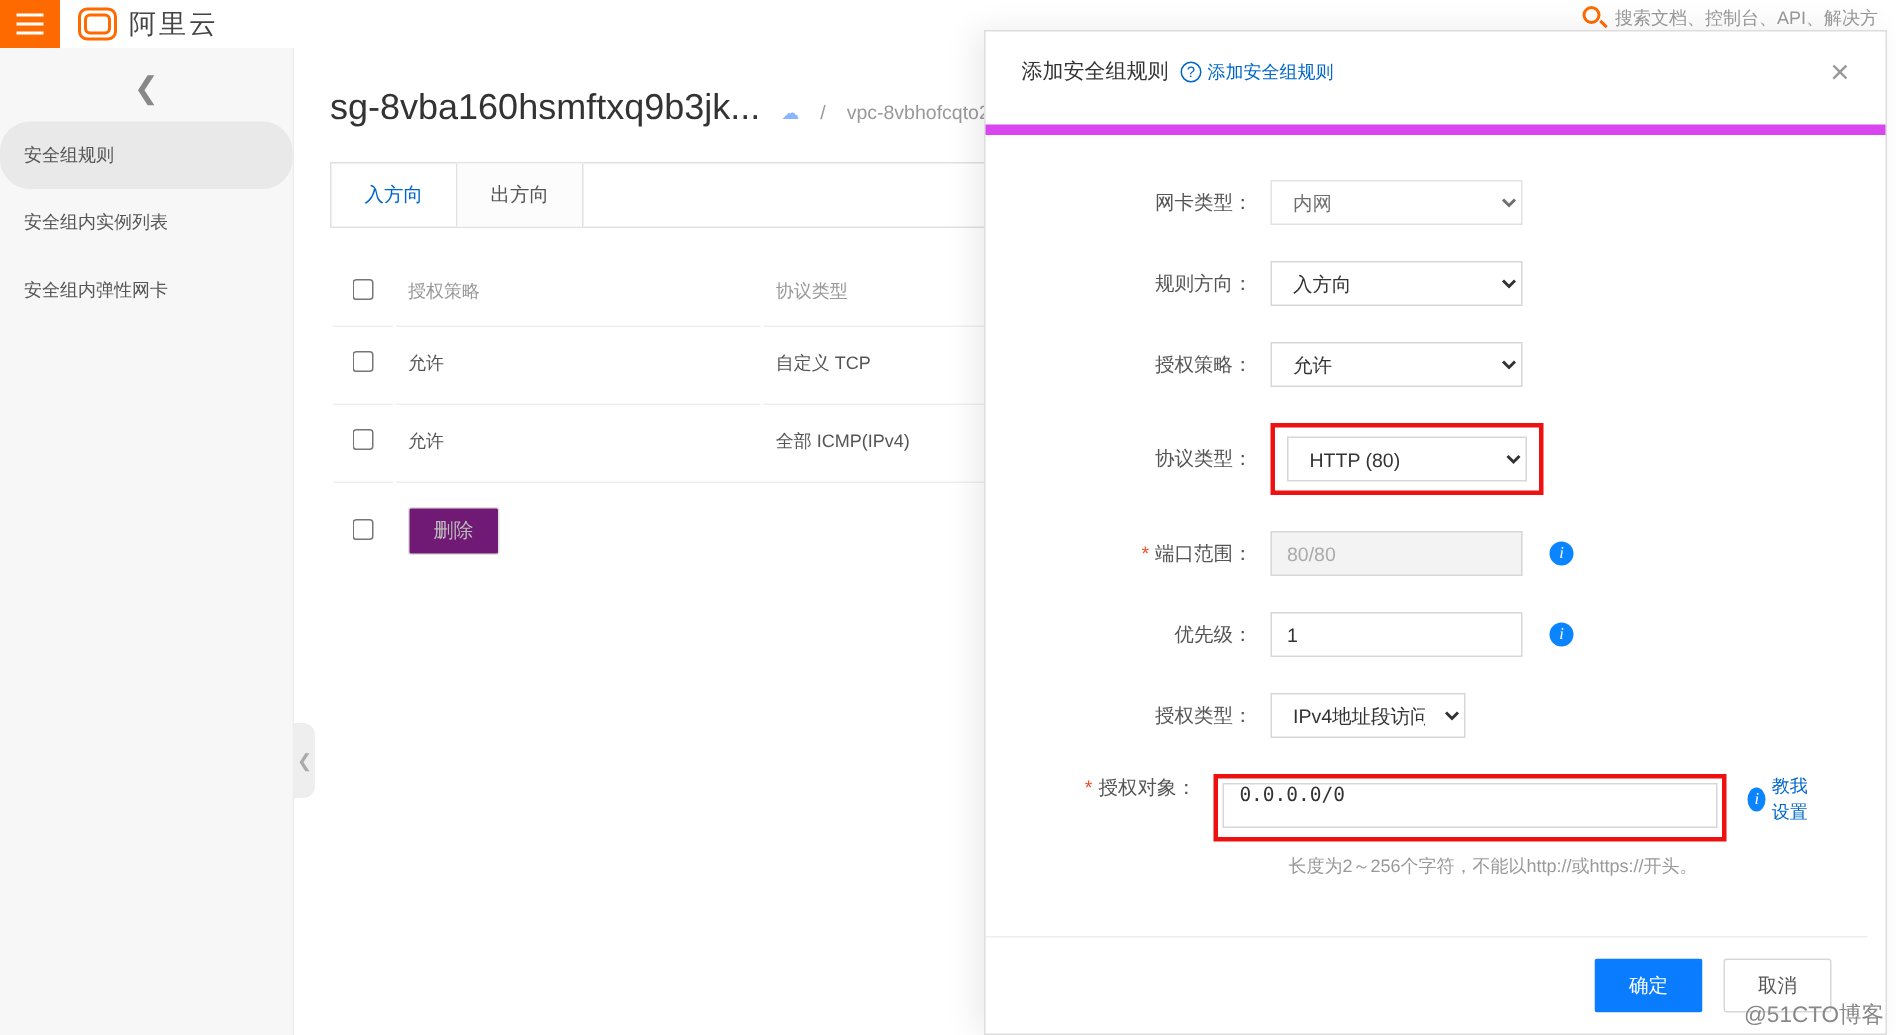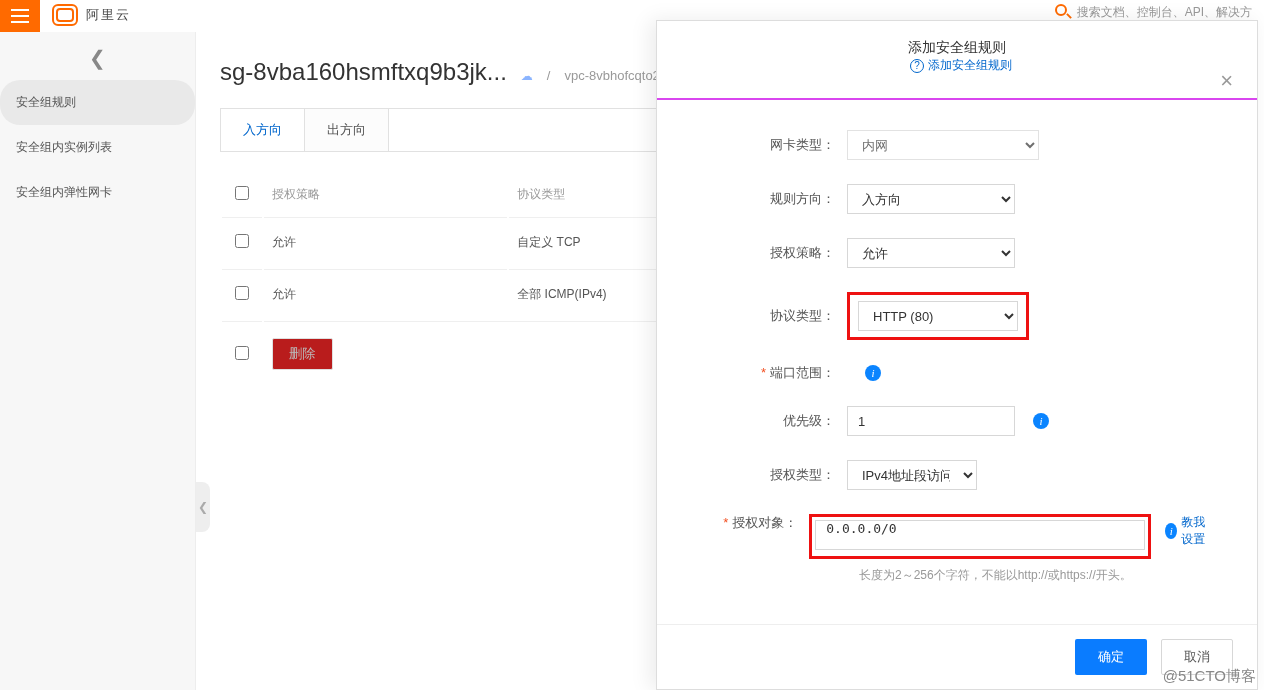--- a/index.html
+++ b/index.html
@@ -7,21 +7,21 @@
 
   
   .top-bar { position:absolute; top:0; left:0; width:1264px; height:32px; display:flex; align-items:flex-start; }
   .menu-burger { width:40px; height:32px; background:#ff6a00; display:flex; align-items:center; justify-content:center; }
   .menu-burger span,.menu-burger span:before,.menu-burger span:after { display:block; width:18px; height:2px; background:#fff; position:relative; }
   .menu-burger span:before,.menu-burger span:after { content:""; position:absolute; left:0; }
   .menu-burger span:before { top:-6px; } .menu-burger span:after { top:6px; }
   .logo-wrap { display:flex; align-items:center; margin-left:12px; margin-top:4px; }
   .logo-mark { width:26px;height:22px;border:2px solid #ff6a00;border-radius:6px;position:relative;display:flex;align-items:center;justify-content:center; }
   .logo-mark:before { content:""; width:14px;height:10px;border:2px solid #ff6a00;border-radius:4px; }
-  .logo-text { margin-left:8px; font-size:13px; color:#444; letter-spacing:2px; }
+  .logo-text { margin-left:8px; font-size:18px; color:#444; letter-spacing:2px; }
   .top-search { position:absolute; top:4px; right:12px; color:#999; font-size:12px; display:flex; gap:10px; }
   .top-search .mag { width:12px;height:12px;border:2px solid #ff6a00;border-radius:50%; position:relative; display:inline-block; }
   .top-search .mag:after{content:"";position:absolute;width:6px;height:2px;background:#ff6a00;transform:rotate(45deg);left:9px;top:9px;}
 
   
   .sidebar { position:absolute; top:32px; left:0; width:196px; height:658px; background:#f7f7f7; border-right:1px solid #ededed;}
   .sidebar-back { width:100%; text-align:center; padding:14px 0 10px; color:#888; font-size:20px; cursor:pointer; }
   .side-item { padding:14px 16px; color:#555; cursor:pointer;border-radius:20px; }
   .side-item.active { background:#e9e9e9; }
   .side-handle { position:absolute; left:196px; top:450px; width:14px; height:50px; background:#eee; border-top-right-radius:8px;border-bottom-right-radius:8px; display:flex;align-items:center;justify-content:center;color:#aaa;}
@@ -38,55 +38,55 @@
   .tab-strip .tab.active { color:#06c; }
   .tab-strip .tab:not(.active){ background:#fcfcfc; }
 
   .rule-table { margin-top:20px; width:100%; }
   .rule-table th { text-align:left; font-weight:400; color:#999; padding:12px 8px; font-size:12px;}
   .rule-table td { padding:16px 8px; color:#555; border-top:1px solid #efefef;}
   .rule-table .chk { width:40px; text-align:center;}
   .rule-table input[type=checkbox]{ width:14px;height:14px; }
   .rule-table .edge-cut { color:#bbb; text-align:right; padding-right:0;}
   .foot-row td { border-top:1px solid #efefef;}
-  .del-btn { border:1px solid #e0e0e0; padding:6px 16px; background:#b91c1c; color:#bbb; border-radius:2px; }
+  .del-btn { border:1px solid #e0e0e0; padding:6px 16px; background:#701a75; color:#bbb; border-radius:2px; }
 
   
   .dialog { position:absolute; top:20px; left:656px; width:602px; height:670px; background:#fff; border:1px solid #ddd; box-shadow:-6px 0 20px rgba(0,0,0,.08); }
-  .dlg-hdr { padding:18px 24px 10px; display:flex; align-items:center; border-bottom:2px solid #d946ef;flex-direction:column;}
+  .dlg-hdr { padding:18px 24px 26px; display:flex; align-items:center; border-bottom:7px solid #d946ef;}
   .dlg-hdr h3 { font-size:14px; font-weight:400; }
   .dlg-hdr .hint { margin-left:8px; color:#06c; display:flex; align-items:center; gap:4px;}
   .q-circle { width:14px;height:14px;border:1px solid #06c;border-radius:50%;display:inline-flex;align-items:center;justify-content:center;color:#06c;font-size:10px;}
   .dlg-close { margin-left:auto; font-size:22px; color:#999; cursor:pointer; line-height:14px;}
 
   .dlg-body { padding:30px 40px 6px 20px; }
   .frow { display:flex; align-items:center; margin-bottom:24px; }
   .frow .lab { width:170px; text-align:right; padding-right:12px; color:#555; font-size:13px;}
   .frow .lab .req { color:#f25022; margin-right:4px;}
   .frow select,.frow input[type=text],.frow textarea { border:1px solid #d7d7d7; height:30px; padding:0 10px; font-size:13px; color:#333; background:#fff;}
-  .frow select { width:192px;}
+  .frow select { width:168px;}
   .frow .sel-wide { width:168px;}
   .frow input.short { width:168px; }
   .frow input[disabled]{ background:#f3f3f3; color:#aaa; }
   .info-dot { margin-left:18px; width:16px;height:16px;border-radius:50%;background:#0a84ff;color:#fff;display:inline-flex;align-items:center;justify-content:center;font-style:italic;font-family:Georgia,serif;font-size:11px;}
   .auth-type select{ width:130px; }
   
   .proto-wrap { padding:6px 8px; border:3px solid #e11; }
   .proto-wrap select{ width:160px; }
 
   .auth-obj-row { align-items:flex-start; }
   .auth-obj-box { border:3px solid #e11; padding:3px; }
   .auth-obj-field { width:330px; height:46px; border:1px solid #4caf50; padding:6px 10px; font-size:13px; color:#333; resize:none; }
   .teach { margin-left:14px; color:#06c; display:flex; align-items:center; gap:4px; font-size:12px;}
   .teach .info-dot{ margin-left:0; }
 
   .desc-area { width:330px; height:46px; resize:none; padding:6px 10px;}
   .desc-hint { margin-left:182px; color:#999; margin-top:-16px; margin-bottom:20px; font-size:12px;}
 
-  .dlg-footer { position:absolute; bottom:0; left:0; right:0; border-top:1px solid #eee; padding:14px 24px; display:flex; justify-content:flex-end; gap:14px;}
+  .dlg-footer { position:absolute; bottom:0; left:0; right:12px; border-top:1px solid #eee; padding:14px 24px; display:flex; justify-content:flex-end; gap:14px;}
   .btn { padding:8px 22px; font-size:13px; border-radius:2px; cursor:pointer; border:1px solid transparent;}
   .btn-primary { background:#0a7cff; color:#fff; }
   .btn-default { background:#fff; border-color:#d7d7d7; color:#555; }
 
   .watermark { position:absolute; right:8px; bottom:4px; color:#888; font-size:15px;}
 </style>
 </head>
 <body>
 
 <div class="top-bar">
@@ -194,20 +194,21 @@
       <div class="lab">协议类型：</div>
       <span class="proto-wrap">
         <select>
           <option>HTTP (80)</option>
         </select>
       </span>
     </div>
 
     <div class="frow">
       <div class="lab"><span class="req">*</span><span>端口范围：</span></div>
+      <input type="text" class="short" disabled="" value="80/80" style="">
       <span class="info-dot">i</span>
     </div>
 
     <div class="frow">
       <div class="lab">优先级：</div>
       <input type="text" class="short" value="1" style="">
       <span class="info-dot">i</span>
     </div>
 
     <div class="frow auth-type">

